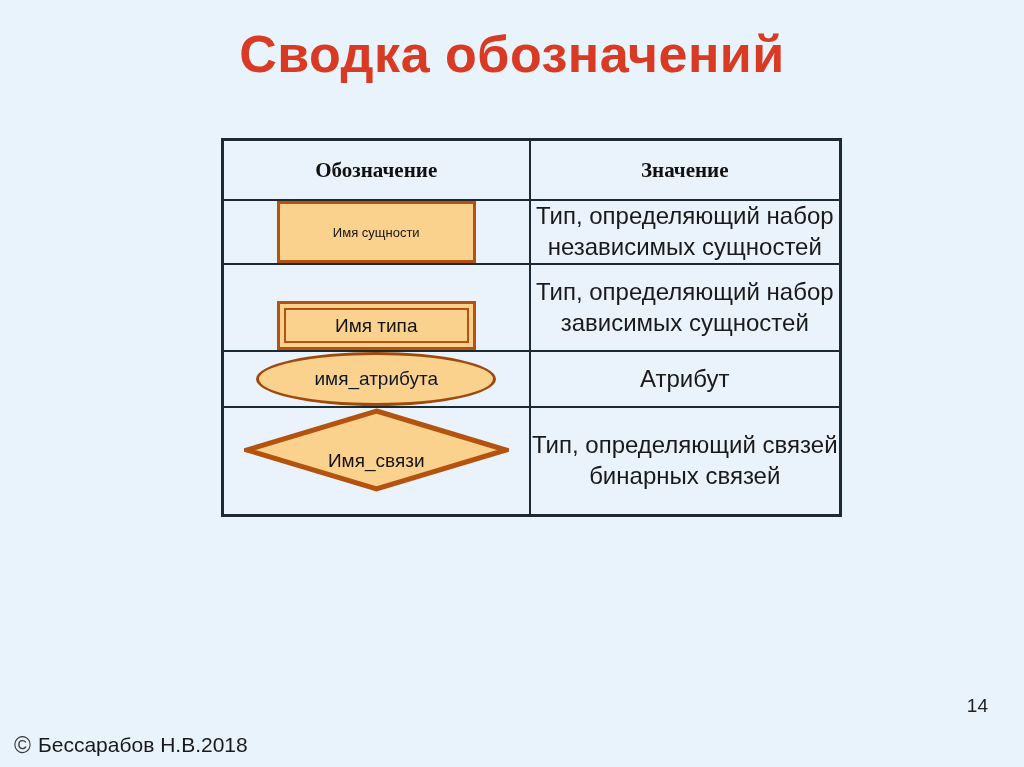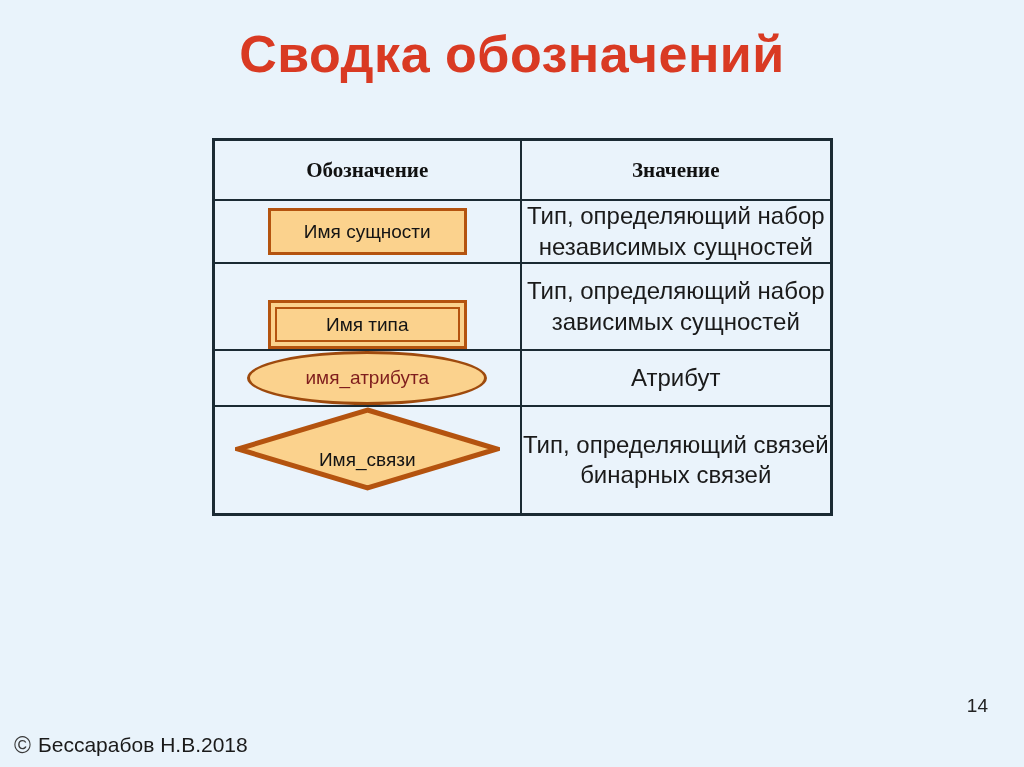--- a/index.html
+++ b/index.html
@@ -27,21 +27,21 @@
     font-family: "Liberation Sans", sans-serif;
     font-weight: bold;
     font-size: 52px;
     letter-spacing: 0.5px;
     white-space: nowrap;
   }
 
   
   #notation-table {
     position: absolute;
-    left: 212px;
+    left: 221px;
     top: 138px;
     width: 618px;
     border-collapse: collapse;
     table-layout: fixed;
     background: #eaf3fb;
     border: 3px solid #1b2a33;
   }
   #notation-table td, #notation-table th {
     border: 2px solid #1b2a33;
     padding: 0;
@@ -80,25 +80,25 @@
     justify-content: center;
   }
 
   
   .er-rect {
     display: inline-flex;
     align-items: center;
     justify-content: center;
     box-sizing: border-box;
     width: 199px;
-    height: 47px;
+    height: 62px;
     background: #fbd28d;
     border: 3px solid #b4530f;
     font-family: "Liberation Sans", sans-serif;
-    font-size: 19px;
+    font-size: 13px;
     color: #141414;
   }
 
   
   .er-rect-double {
     display: inline-flex;
     align-items: center;
     justify-content: center;
     box-sizing: border-box;
     width: 199px;
@@ -128,21 +128,21 @@
     align-items: center;
     justify-content: center;
     box-sizing: border-box;
     width: 240px;
     height: 54px;
     background: #fbd28d;
     border: 3px solid #9e4a0d;
     border-radius: 50% / 50%;
     font-family: "Liberation Sans", sans-serif;
     font-size: 19px;
-    color: #7f1d1d;
+    color: #0f172a;
   }
   .er-ellipse.key-attr > span {
     text-decoration: underline;
     text-underline-offset: 2px;
   }
 
   
   .er-diamond {
     position: relative;
     width: 265px;

